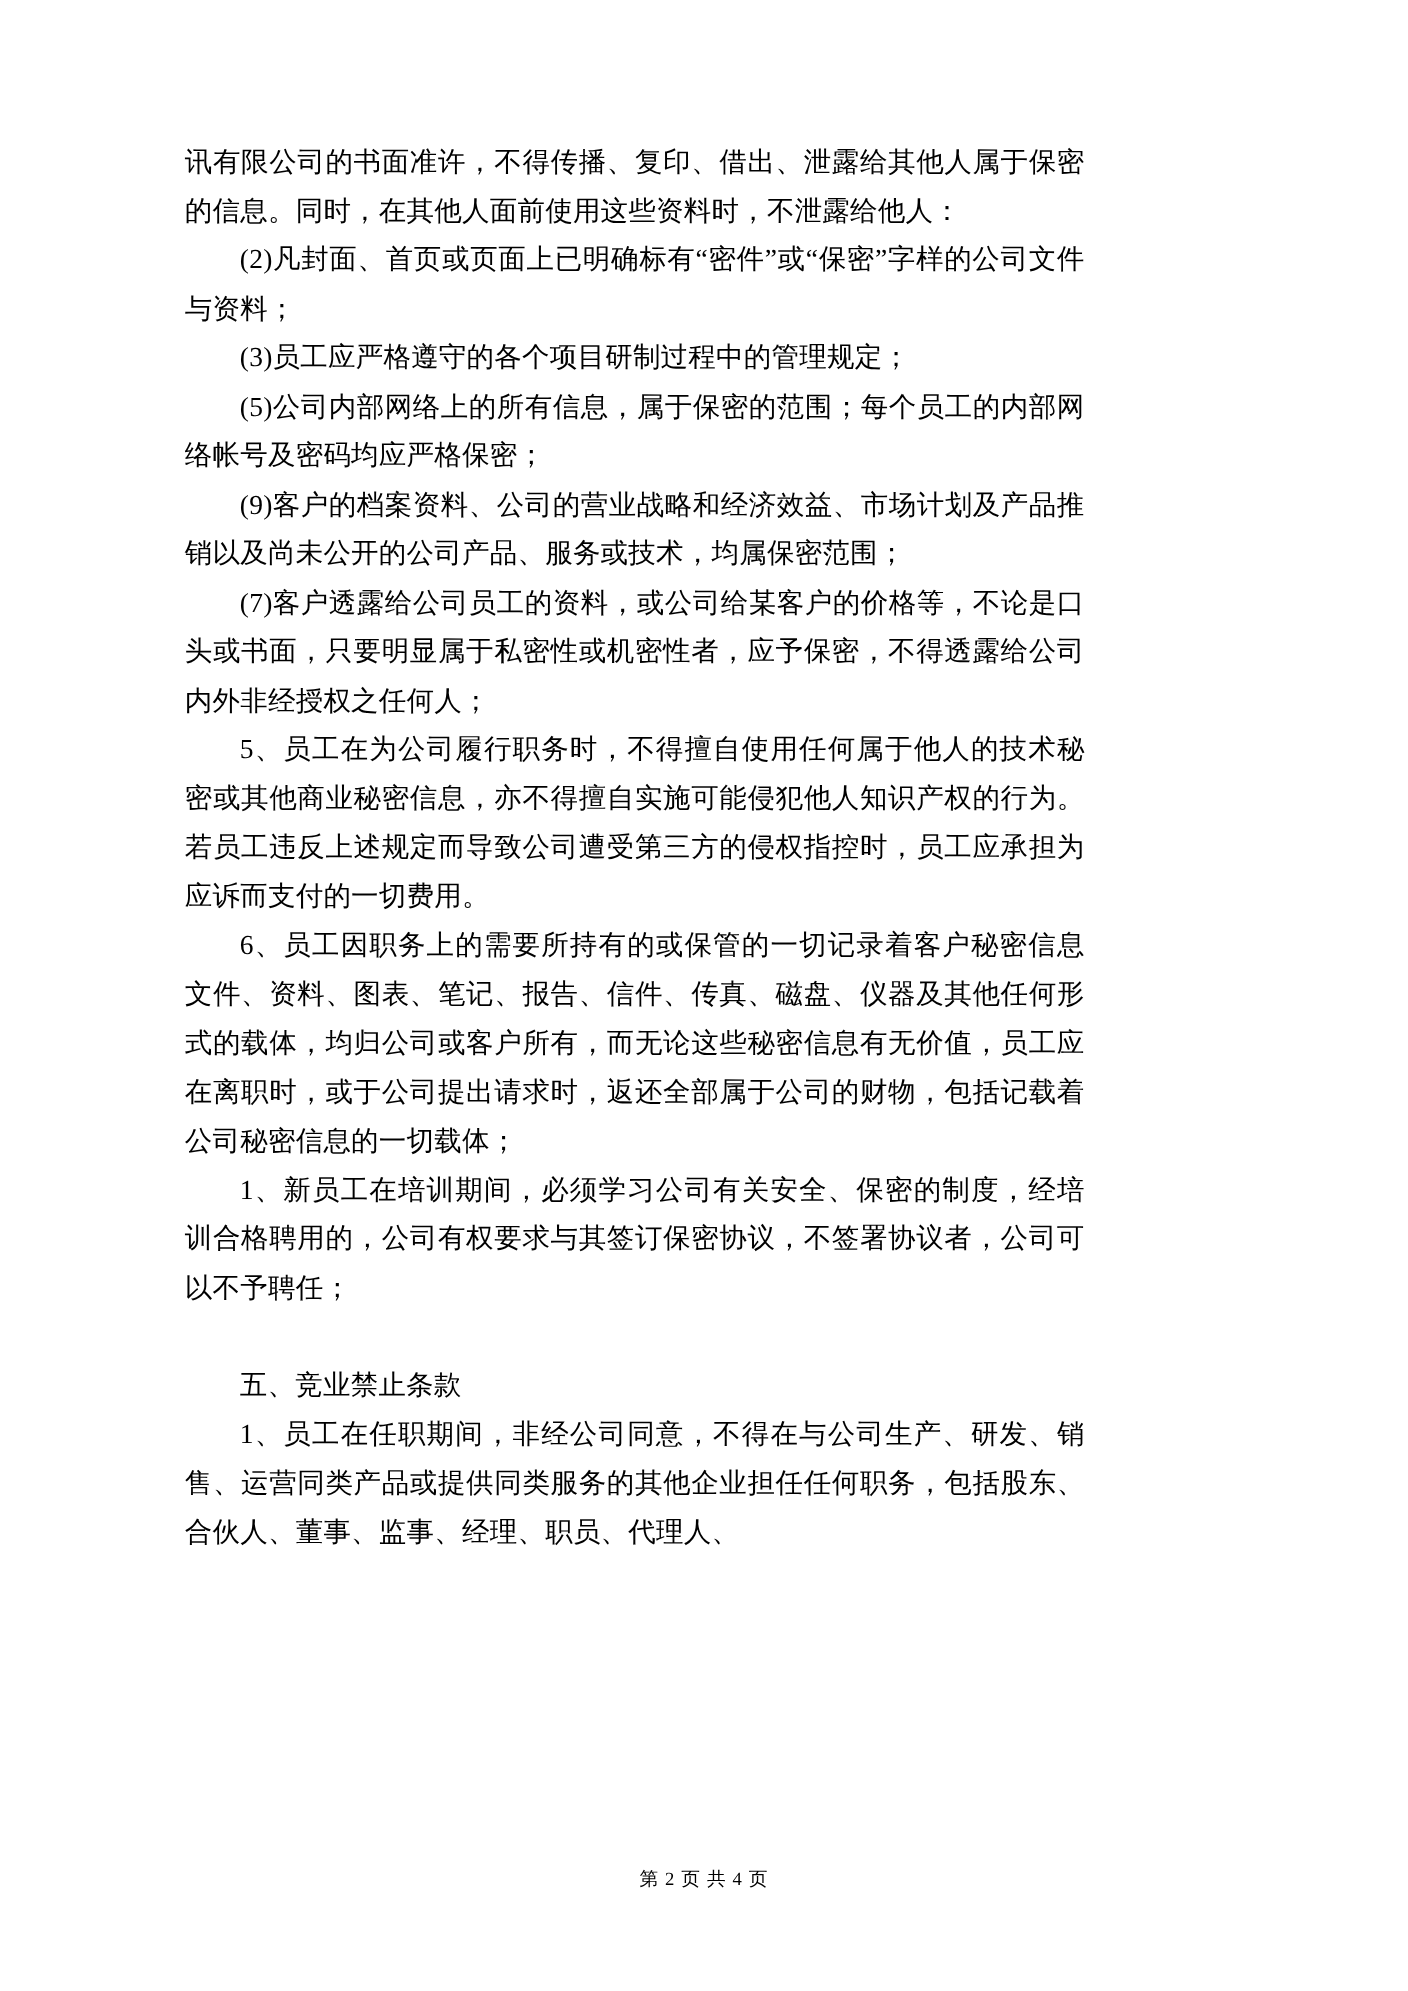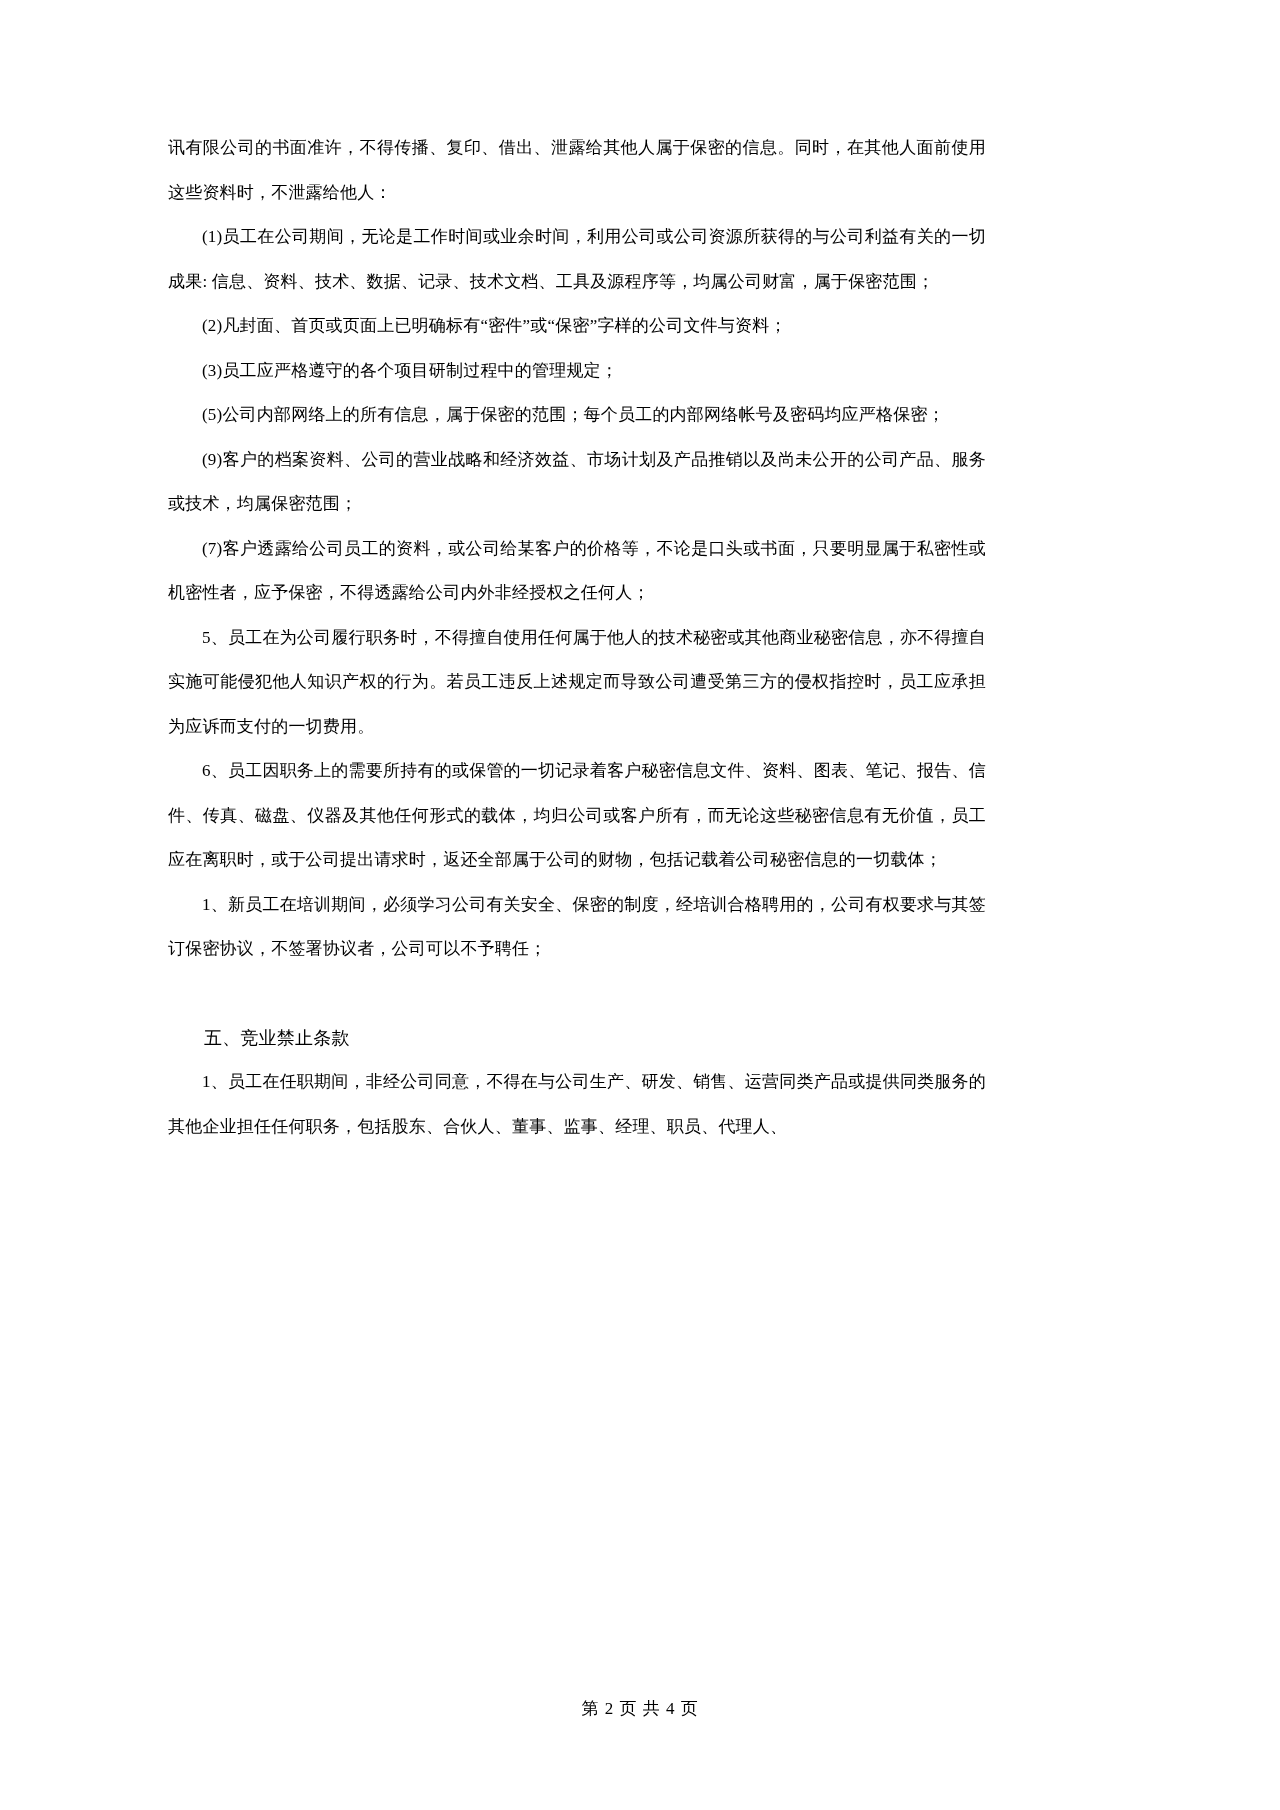--- a/index.html
+++ b/index.html
@@ -21,34 +21,34 @@
     overflow: hidden;
   }
   .content {
     position: absolute;
     left: 168px;
     top: 126px;
     width: 818px;
   }
   p.para {
     margin: 0 0 0 0;
-    font-size: 17px;
+    font-size: 25px;
     line-height: 44.5px;
     text-align: justify;
     text-justify: inter-ideograph;
     letter-spacing: 0.2px;
     text-indent: 2em;
     word-break: break-all;
   }
   p.para.noindent {
     text-indent: 0;
   }
   p.heading {
     margin: 0;
-    font-size: 18px;
+    font-size: 25px;
     line-height: 44.5px;
     text-indent: 2em;
     letter-spacing: 0.2px;
     font-weight: normal;
     text-align: left;
   }
   .spacer-block {
     height: 44px;
   }
   .footer {
@@ -64,21 +64,20 @@
 </style>
 </head>
 <body>
 
 <div class="page">
 
   <div class="content">
 
     <p class="para noindent">讯有限公司的书面准许，不得传播、复印、借出、泄露给其他人属于保密的信息。同时，在其他人面前使用这些资料时，不泄露给他人：</p>
 
-    <p class="para">(1)员工在公司期间，无论是工作时间或业余时间，利用公司或公司资源所获得的与公司利益有关的一切成果: 信息、资料、技术、数据、记录、技术文档、工具及源程序等，均属公司财富，属于保密范围；</p>
 
     <p class="para">(2)凡封面、首页或页面上已明确标有“密件”或“保密”字样的公司文件与资料；</p>
 
     <p class="para">(3)员工应严格遵守的各个项目研制过程中的管理规定；</p>
 
 
     <p class="para">(5)公司内部网络上的所有信息，属于保密的范围；每个员工的内部网络帐号及密码均应严格保密；</p>
 
     <p class="para">(9)客户的档案资料、公司的营业战略和经济效益、市场计划及产品推销以及尚未公开的公司产品、服务或技术，均属保密范围；</p>
 

